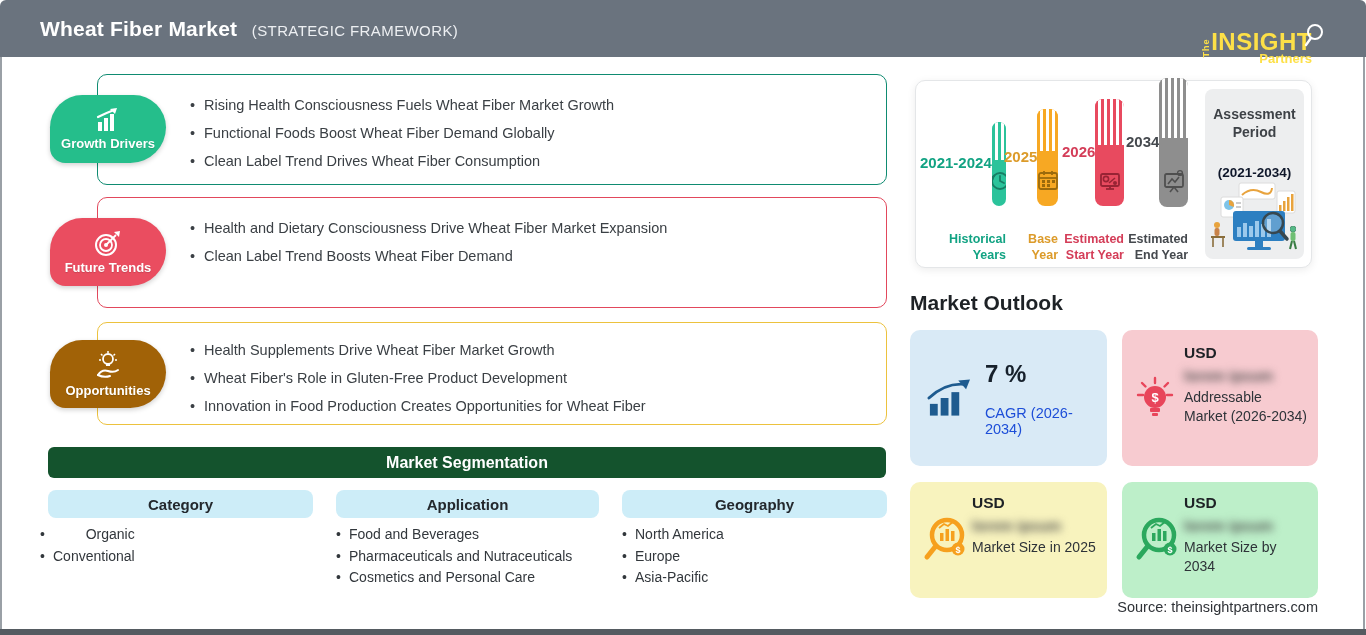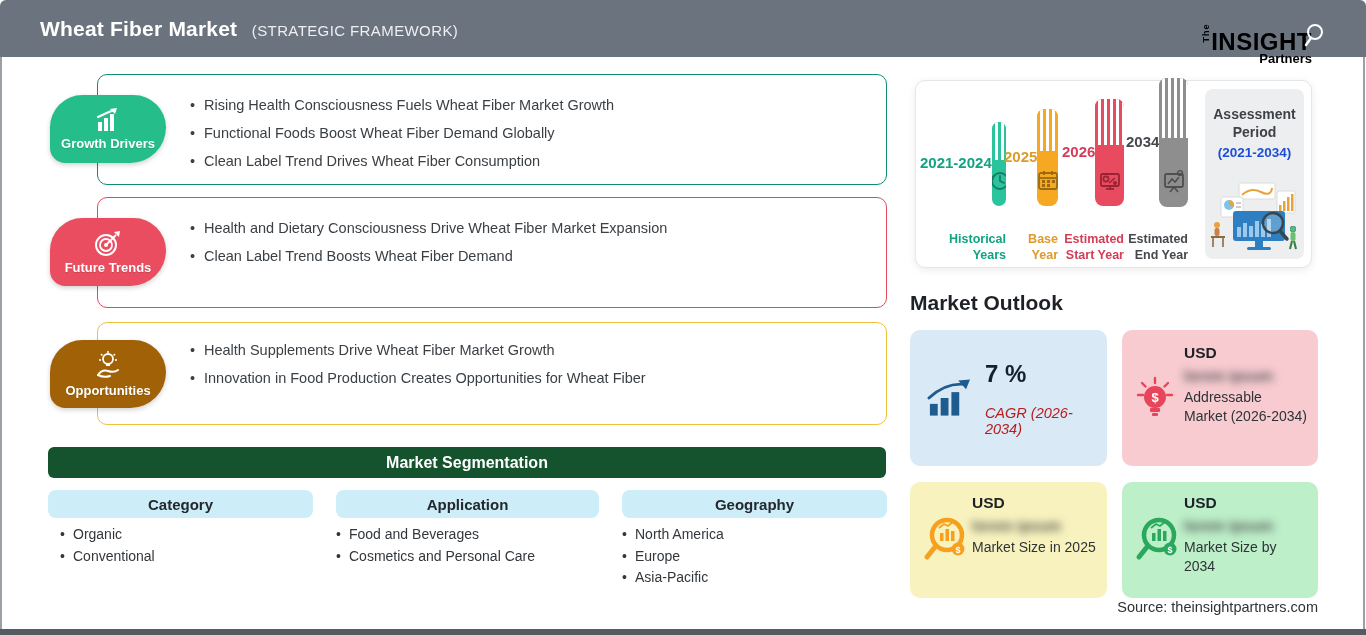--- a/index.html
+++ b/index.html
@@ -3,21 +3,21 @@
 <meta charset="utf-8">
 <style>
   html,body{margin:0;padding:0;background:#fff;}
   body{font-family:"Liberation Sans","DejaVu Sans",sans-serif;}
   .page{position:relative;width:1366px;height:635px;background:#fff;overflow:hidden;}
 
   
   .hdr{position:absolute;left:0;top:0;width:1366px;height:57px;background:#6A737E;border-radius:6px 6px 0 0;display:flex;align-items:center;justify-content:space-between;padding:0 40px;box-sizing:border-box;}
   .hdr-title{color:#fff;font-size:21px;font-weight:bold;letter-spacing:.2px;}
   .hdr-sub{color:#EDEFF2;font-size:15px;font-weight:normal;margin-left:10px;letter-spacing:.4px;}
-  .logo{position:relative;display:flex;align-items:flex-start;color:#000000;padding-right:14px;margin-top:38px;}
+  .logo{position:relative;display:flex;align-items:flex-end;color:#fde047;padding-right:14px;margin-top:38px;}
   .logo-the{font-size:9px;font-weight:bold;transform:rotate(-90deg) translateX(2px);transform-origin:center;letter-spacing:1px;margin-right:-4px;margin-bottom:10px;}
   .logo-main{line-height:1;}
   .logo-insight{font-size:24px;font-weight:bold;letter-spacing:.5px;}
   .logo-partners{display:block;text-align:right;font-size:13px;font-weight:bold;margin-top:-2px;}
   .logo-lens{position:absolute;right:-2px;top:-8px;}
 
   
   .edge-l{position:absolute;left:0;top:57px;width:2px;bottom:6px;background:#9AA0A6;}
   .edge-r{position:absolute;right:1px;top:57px;width:2px;bottom:6px;background:#9AA0A6;}
   .bottom-strip{position:absolute;left:0;right:0;bottom:0;height:6px;background:#555B61;}
@@ -39,21 +39,21 @@
   .badge-ft{top:218px;background:#EA4D60;}
   .badge-op{top:340px;background:#a16207;}
 
   
   .seg-bar{position:absolute;left:48px;top:447px;width:838px;height:31px;background:#14532d;border-radius:6px;display:flex;align-items:center;justify-content:center;color:#fff;font-size:16px;font-weight:bold;}
   .seg-col-hdr{position:absolute;top:490px;height:28px;background:#CDEDF8;border-radius:8px;display:flex;align-items:center;justify-content:center;font-size:15px;font-weight:bold;color:#23282D;}
   .sc1{left:48px;width:265px;} .sc2{left:336px;width:263px;} .sc3{left:622px;width:265px;}
   .seg-list{position:absolute;top:524px;margin:0;padding:0;list-style:none;}
   .seg-list li{position:relative;padding-left:13px;font-size:14px;color:#32373C;height:21.5px;line-height:21.5px;}
   .seg-list li::before{content:"•";position:absolute;left:0;color:#32373C;}
-  .sl1{left:60px;} .sl2{left:336px;} .sl3{left:622px;}
+  .sl1{left:40px;text-align:right;} .sl2{left:336px;} .sl3{left:622px;}
 
   
   .tl-card{position:absolute;left:915px;top:80px;width:395px;height:186px;background:#fff;border:1px solid #E4E6E8;border-radius:10px;box-shadow:0 2px 8px rgba(0,0,0,.08);}
   .bar-grp{position:absolute;display:flex;flex-direction:row;align-items:center;}
   .bar-year{font-size:15px;font-weight:bold;margin-bottom:3px;white-space:nowrap;}
   .bar{position:relative;border-radius:8px;overflow:hidden;}
   .stripes{position:absolute;left:0;top:0;right:0;}
   .bar-ico{position:absolute;left:50%;transform:translateX(-50%);bottom:12px;opacity:.65;}
   .bar-lbl{position:absolute;top:151px;font-size:12.5px;font-weight:bold;text-align:right;line-height:1.25;}
   .g-grp{left:4px;top:41px;width:86px;}
@@ -65,33 +65,33 @@
   .bar-r{width:55px;height:107px;background:#E84A5F;}
   .bar-y{width:56px;height:129px;background:#8E8E8E;}
   .bar-g .stripes{height:38px;background:repeating-linear-gradient(90deg,#2BC39B 0 3px,#fff 3px 6px);}
   .bar-o .stripes{height:42px;background:repeating-linear-gradient(90deg,#F7A823 0 3px,#fff 3px 6px);}
   .bar-r .stripes{height:46px;background:repeating-linear-gradient(90deg,#E84A5F 0 3px,#fff 3px 6px);}
   .bar-y .stripes{height:60px;background:repeating-linear-gradient(90deg,#8E8E8E 0 3px,#fff 3px 6px);}
   .c-green{color:#12A383;} .c-gold{color:#DC9B2A;} .c-red{color:#D43D58;} .c-dark{color:#45494E;}
   .lbl-g{left:4px;width:86px;} .lbl-o{left:88px;width:54px;} .lbl-r{left:146px;width:62px;} .lbl-y{left:210px;width:62px;}
   .assess{position:absolute;left:289px;top:8px;width:99px;height:170px;background:#EDEEEF;border-radius:8px;text-align:center;padding-top:16px;box-sizing:border-box;}
   .assess .a1{font-size:14px;font-weight:bold;color:#3E4247;line-height:1.3;}
-  .assess .a2{font-size:13.5px;font-weight:bold;color:#1d4ed8;margin-top:4px;}
+  .assess .a2{font-size:13.5px;font-weight:bold;color:#0f172a;margin-top:24px;}
   .assess svg{position:absolute;left:4px;bottom:6px;}
 
   
   .mo-title{position:absolute;left:910px;top:291px;font-size:21px;font-weight:bold;color:#1E2226;}
   .card{position:absolute;border-radius:10px;box-sizing:border-box;}
   .card-cagr{left:910px;top:330px;width:197px;height:136px;background:#D9EAF6;display:flex;align-items:center;padding-left:16px;}
   .card-addr{left:1122px;top:330px;width:196px;height:136px;background:#F7CBD0;}
   .card-ms25{left:910px;top:482px;width:197px;height:116px;background:#F8F3BE;}
   .card-ms34{left:1122px;top:482px;width:196px;height:116px;background:#BDEFC9;}
   .cagr-txt{margin-left:10px;}
   .cagr-val{font-size:24px;font-weight:bold;color:#16202B;}
-  .cagr-lbl{font-size:14.5px;color:#b91c1c;margin-top:17px;font-style:italic;}
+  .cagr-lbl{font-size:14.5px;color:#1d4ed8;margin-top:17px;}
   .usd-card-ico{position:absolute;left:12px;top:50%;transform:translateY(-50%);}
   .usd-body{position:absolute;left:62px;top:14px;right:10px;}
   .card-ms25 .usd-body,.card-ms34 .usd-body{top:12px;}
   .usd{font-size:15.5px;font-weight:bold;color:#1E2226;}
   .blurred{font-size:15px;font-weight:bold;color:#4A4A4A;filter:blur(4px);margin:5px 0 4px 0;}
   .usd-lbl{font-size:14px;color:#2E3338;line-height:1.35;}
 
   .source{position:absolute;right:48px;top:599px;font-size:14.5px;color:#2F3237;}
 </style>
 </head>
@@ -148,20 +148,21 @@
       <circle cx="13" cy="15" r="2" fill="#fff"></circle>
       <line x1="13" y1="15" x2="23" y2="5" stroke="#fff" stroke-width="1.8"></line>
       <path d="M21 2 L27 1 L26 7 Z" fill="#fff"></path>
     </svg>
     <span class="blabel">Future Trends</span>
   </div>
 
   <div class="fbox box-op">
     <ul>
       <li>Health Supplements Drive Wheat Fiber Market Growth</li>
+      <li>Wheat Fiber's Role in Gluten-Free Product Development</li>
       <li>Innovation in Food Production Creates Opportunities for Wheat Fiber</li>
     </ul>
   </div>
   <div class="badge badge-op">
     <svg width="32" height="30" viewBox="0 0 32 30">
       <circle cx="16" cy="8" r="5" fill="none" stroke="#fff" stroke-width="1.8"></circle>
       <rect x="14" y="12" width="4" height="3" fill="#fff"></rect>
       <line x1="16" y1="0" x2="16" y2="2" stroke="#fff" stroke-width="1.5"></line>
       <line x1="9" y1="3" x2="10.5" y2="4.5" stroke="#fff" stroke-width="1.5"></line>
       <line x1="23" y1="3" x2="21.5" y2="4.5" stroke="#fff" stroke-width="1.5"></line>
@@ -178,20 +179,21 @@
   </div>
   <div class="seg-col-hdr sc1">Category</div>
   <div class="seg-col-hdr sc2">Application</div>
   <div class="seg-col-hdr sc3">Geography</div>
   <ul class="seg-list sl1">
     <li>Organic</li>
     <li>Conventional</li>
   </ul>
   <ul class="seg-list sl2">
     <li>Food and Beverages</li>
+    <li>Pharmaceuticals and Nutraceuticals</li>
     <li>Cosmetics and Personal Care</li>
   </ul>
   <ul class="seg-list sl3">
     <li>North America</li>
     <li>Europe</li>
     <li>Asia-Pacific</li>
   </ul>
 
   <div class="tl-card">
     <div class="bar-grp g-grp">

